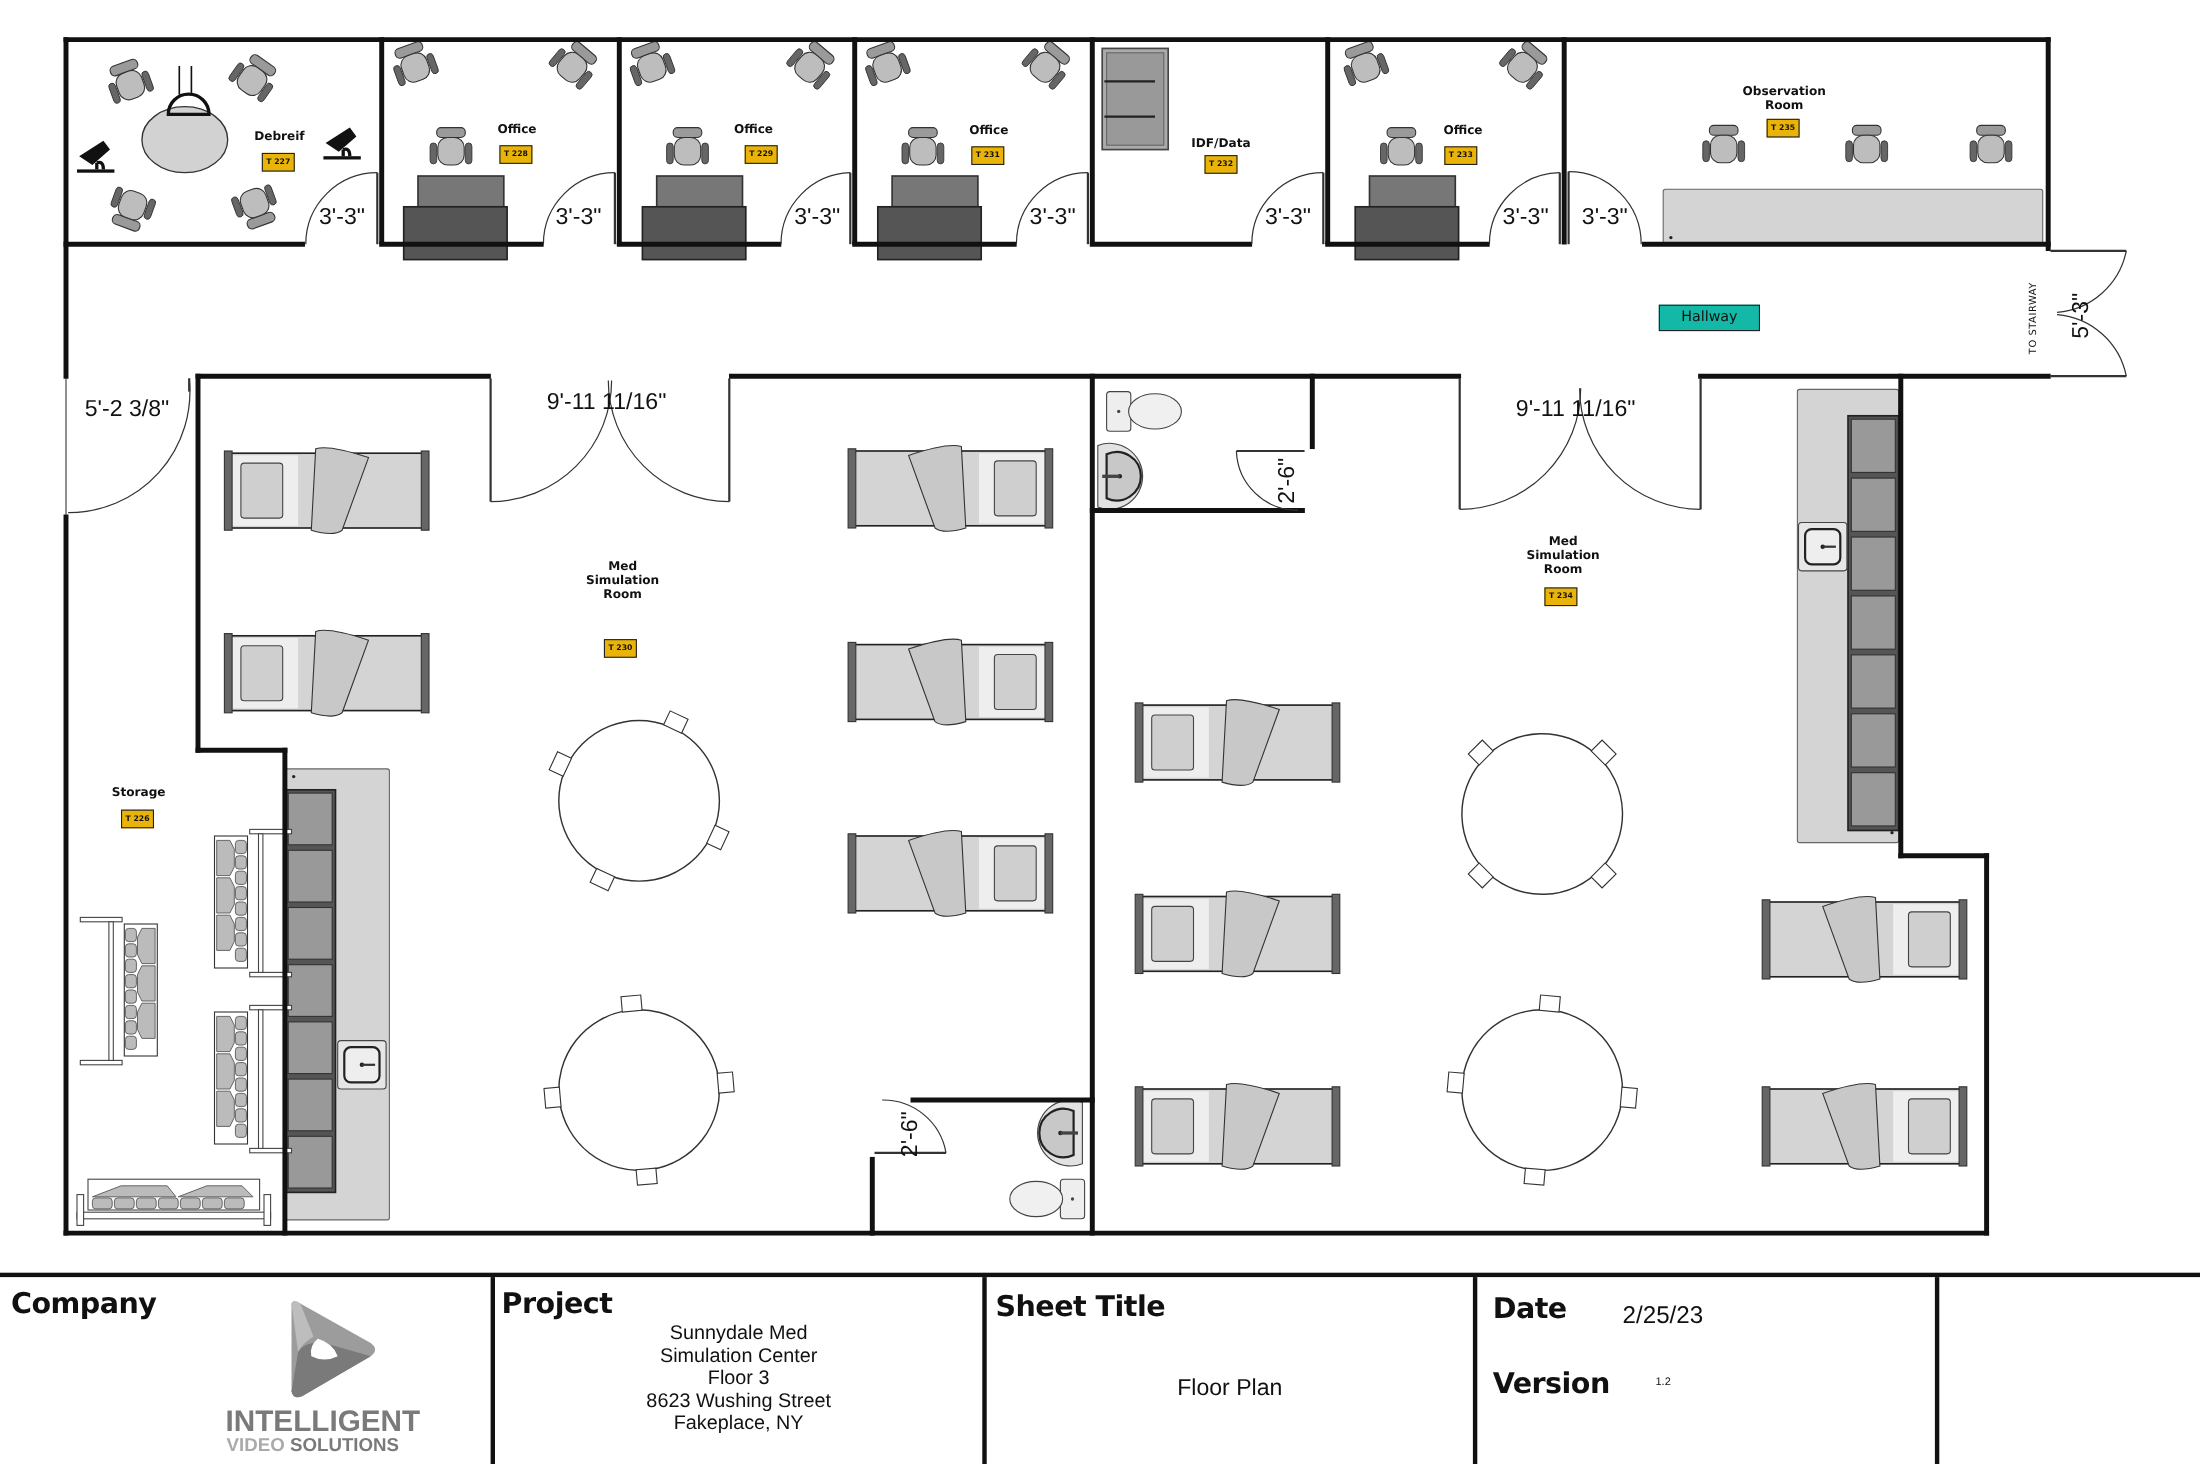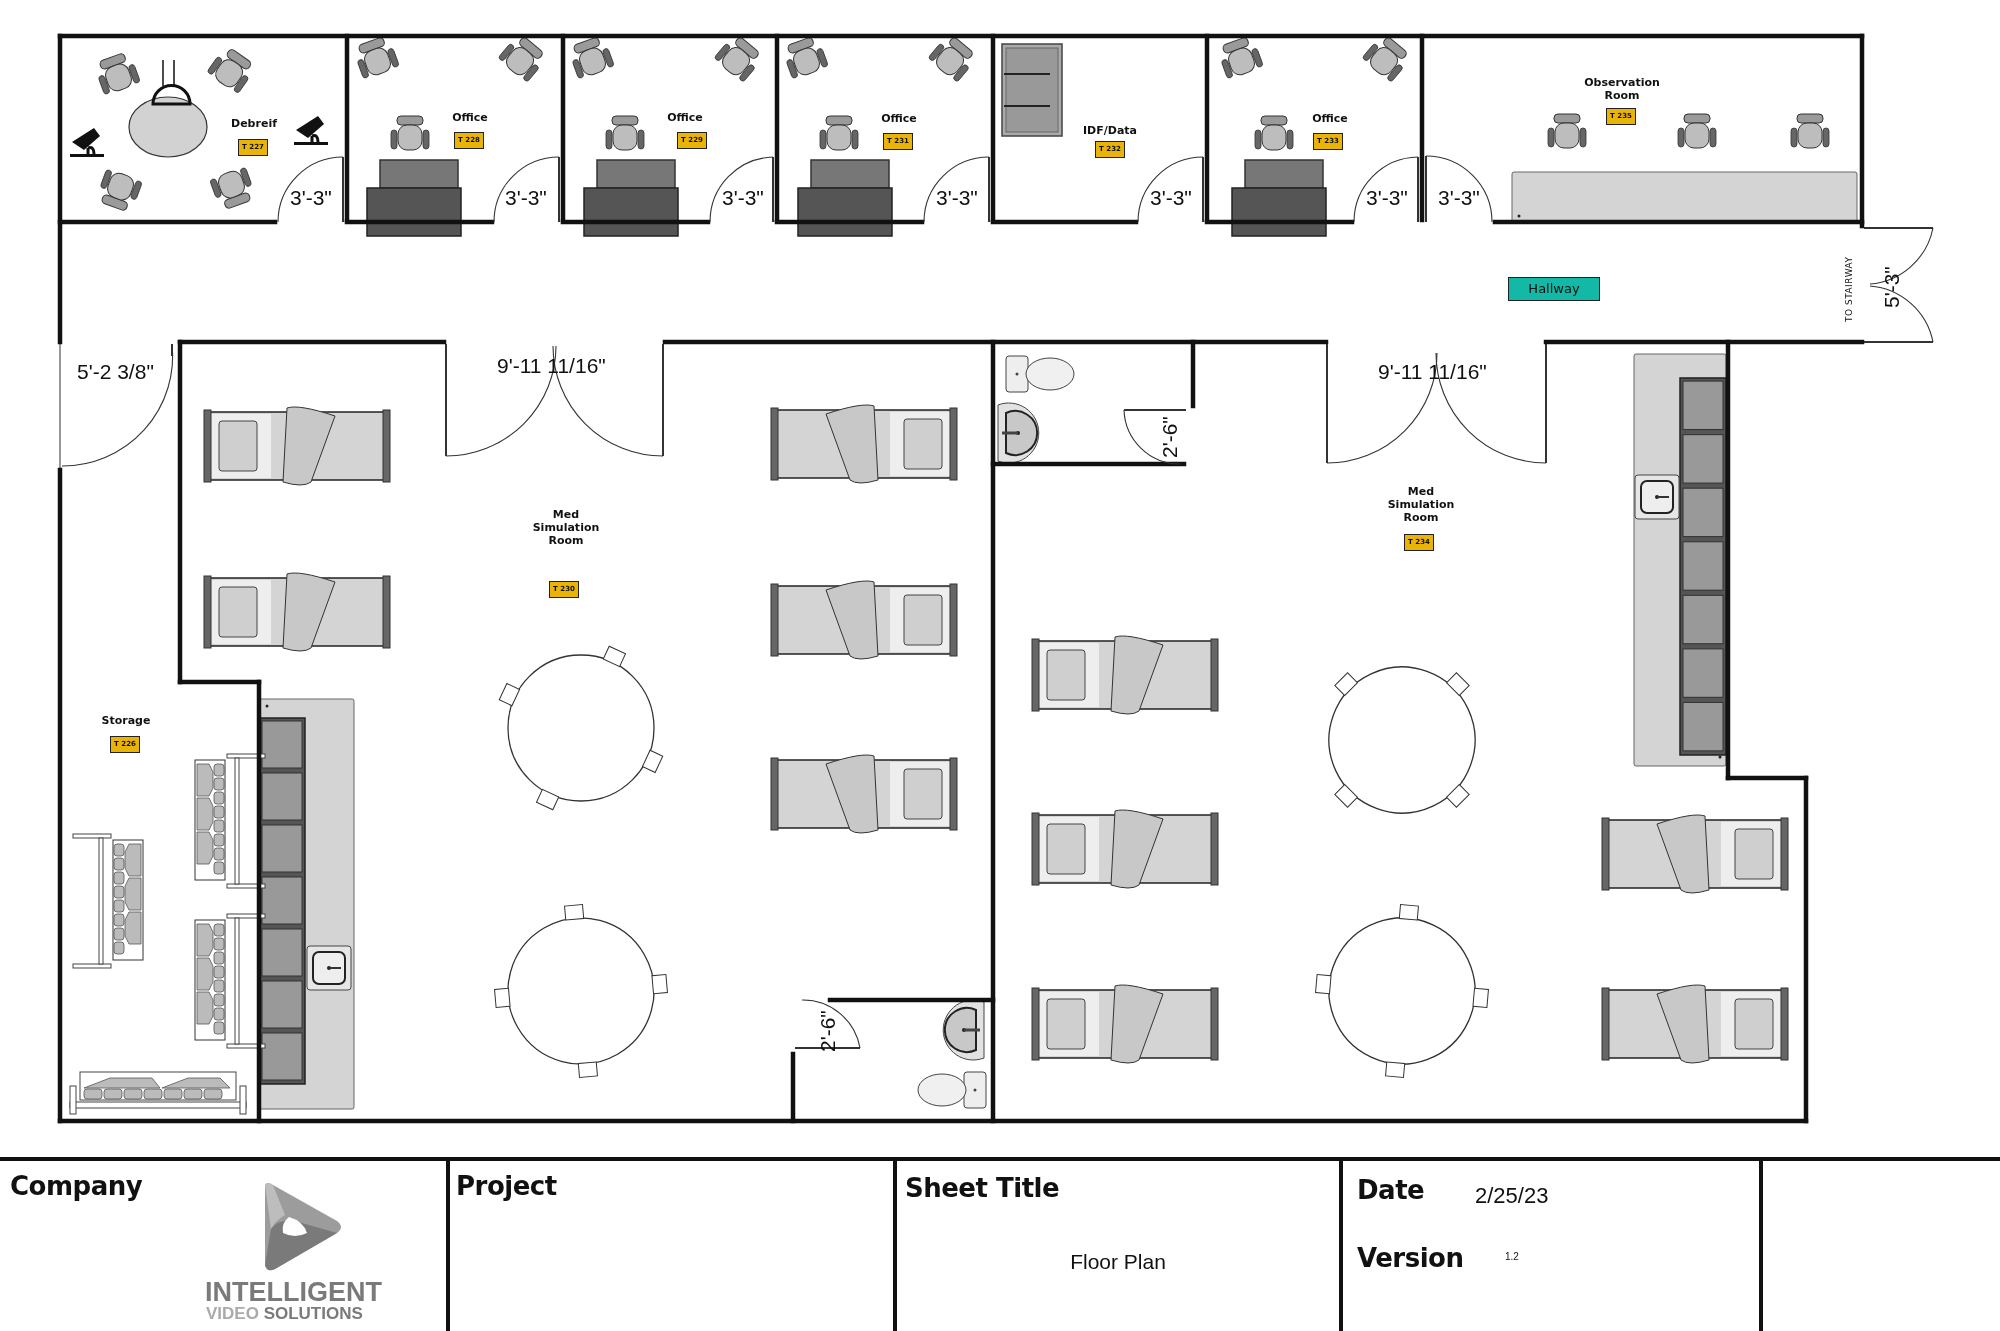--- a/index.html
+++ b/index.html
@@ -393,20 +393,27 @@
       <path d="M 10 4 Q 12 0 18 4 L 82 40 Q 90 46 82 52 L 20 88 Q 12 92 10 84 Z" fill="#9c9c9c"></path>
       <path d="M 10 4 Q 12 0 18 4 L 30 34 Q 20 40 16 48 Z" fill="#bdbdbd"></path>
       <path d="M 16 48 Q 22 38 40 40 L 82 52 L 20 88 Q 12 92 10 84 Z" fill="#7a7a7a"></path>
       <path d="M 34 36 Q 48 40 52 52 Q 40 58 28 52 Q 26 42 34 36 Z" fill="#ffffff"></path>
     </svg>
     <div class="logo-text1" style="left:205px;top:116px;">INTELLIGENT</div>
     <div class="logo-text2" style="left:206px;top:143px;"><span class="a">VIDEO </span><span class="b">SOLUTIONS</span></div>
   </div>
   <div class="tb-cell" style="left:450px;width:447px;">
     <div class="tb-head" style="left:6px;top:10px;">Project</div>
+    <div class="proj-lines">
+      <div>Sunnydale Med</div>
+      <div>Simulation Center</div>
+      <div>Floor 3</div>
+      <div>8623 Wushing Street</div>
+      <div>Fakeplace, NY</div>
+    </div>
   </div>
   <div class="tb-cell" style="left:897px;width:446px;">
     <div class="tb-head" style="left:8px;top:12px;">Sheet Title</div>
     <div class="tb-val" style="left:0;right:0;top:89px;text-align:center;font-size:21px;">Floor Plan</div>
   </div>
   <div class="tb-cell" style="left:1343px;width:420px;">
     <div class="tb-head" style="left:14px;top:14px;">Date</div>
     <div class="tb-val" style="left:132px;top:22px;">2/25/23</div>
     <div class="tb-head" style="left:14px;top:82px;">Version</div>
     <div class="tb-val" style="left:162px;top:90px;font-size:10px;">1.2</div>

